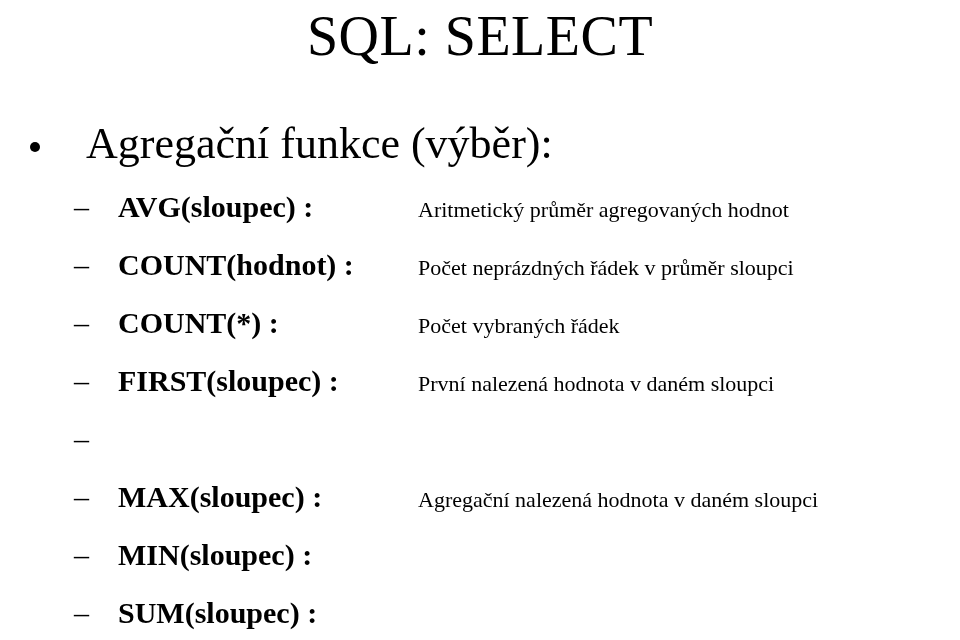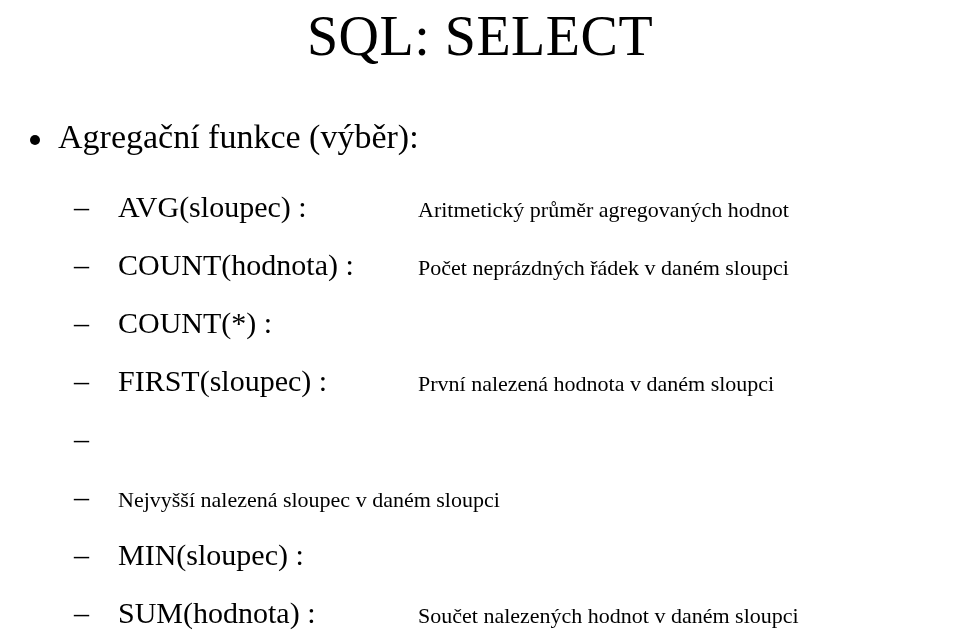--- a/index.html
+++ b/index.html
@@ -36,40 +36,41 @@
   }
   .bullet-dot {
     width: 10px;
     height: 10px;
     border-radius: 50%;
     background: #000;
     margin-right: 18px;
     margin-top: 6px;
   }
   .section-label {
-    font-size: 34px;
+    font-size: 44px;
+    margin-left: 28px;
   }
   .list {
     position: absolute;
     left: 74px;
     top: 190px;
   }
   .item {
     display: flex;
     align-items: baseline;
     margin-bottom: 24px;
   }
   .dash {
     font-size: 30px;
     width: 44px;
     flex: 0 0 44px;
   }
   .fn {
     font-size: 30px;
-    font-weight: 400;
+    font-weight: 700;
     width: 300px;
     flex: 0 0 300px;
   }
   .desc {
     font-size: 22px;
     font-weight: 400;
   }
 </style>
 </head>
 <body>
@@ -86,50 +87,51 @@
   <div class="list">
 
     <div class="item">
       <span class="dash">–</span>
       <span class="fn">AVG(sloupec) :</span>
       <span class="desc">Aritmetický průměr agregovaných hodnot</span>
     </div>
 
     <div class="item">
       <span class="dash">–</span>
-      <span class="fn">COUNT(hodnota) :</span>
-      <span class="desc">Počet neprázdných řádek v daném sloupci</span>
+      <span class="fn">COUNT(hodnot) :</span>
+      <span class="desc">Počet neprázdných řádek v průměr sloupci</span>
     </div>
 
     <div class="item">
       <span class="dash">–</span>
       <span class="fn">COUNT(*) :</span>
+      <span class="desc">Počet vybraných řádek</span>
     </div>
 
     <div class="item">
       <span class="dash">–</span>
       <span class="fn">FIRST(sloupec) :</span>
       <span class="desc">První nalezená hodnota v daném sloupci</span>
     </div>
 
     <div class="item">
       <span class="dash">–</span>
     </div>
 
     <div class="item">
       <span class="dash">–</span>
-      <span class="desc">Nejvyšší nalezená sloupec v daném sloupci</span>
+      <span class="fn">MAX(sloupec) :</span>
+      <span class="desc">Agregační nalezená hodnota v daném sloupci</span>
     </div>
 
     <div class="item">
       <span class="dash">–</span>
       <span class="fn">MIN(sloupec) :</span>
     </div>
 
     <div class="item">
       <span class="dash">–</span>
-      <span class="fn">SUM(hodnota) :</span>
-      <span class="desc">Součet nalezených hodnot v daném sloupci</span>
+      <span class="fn">SUM(sloupec) :</span>
     </div>
 
   </div>
 
 </div>
 
 </body></html>

